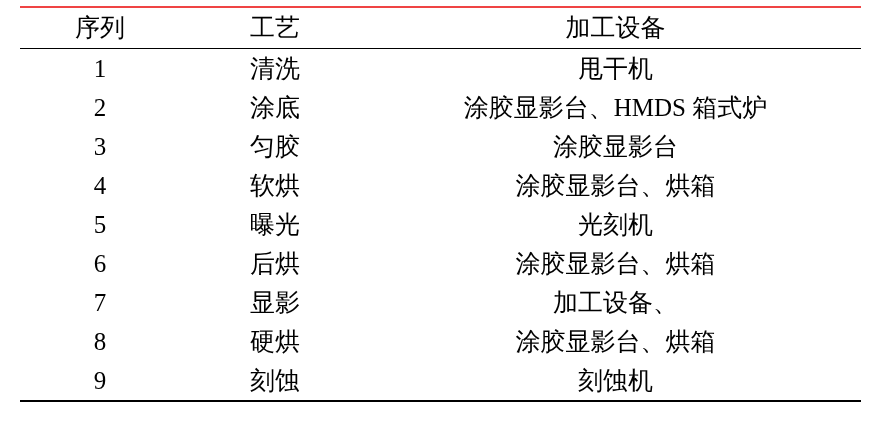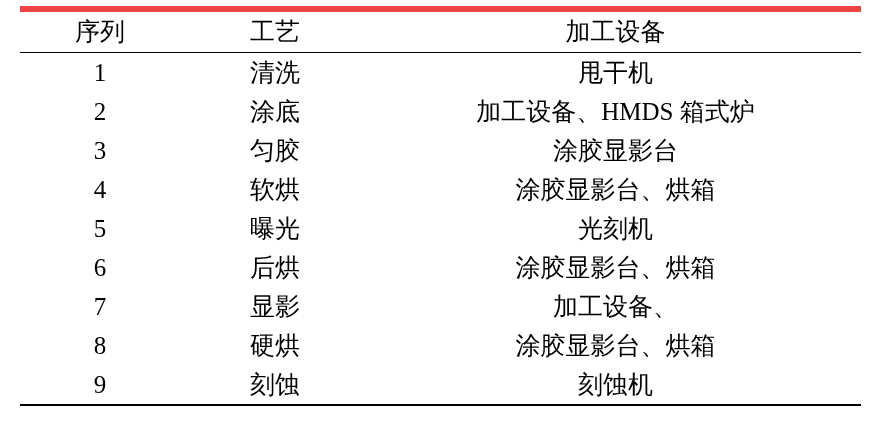--- a/index.html
+++ b/index.html
@@ -40,21 +40,21 @@
     height: 40px;
     padding-bottom: 2px;
   }
   tbody td {
     font-size: 25px;
     line-height: 39px;
     height: 39px;
   }
   
   .rule-top {
-    border-top: 6px solid #ef4444;
+    border-top: 2px solid #ef4444;
   }
   .rule-mid {
     border-top: 1.5px solid #000;
   }
   .rule-bottom {
     border-top: 2px solid #000;
   }
   col.c-seq { width: 160px; }
   col.c-proc { width: 190px; }
   col.c-equip { width: 491px; }
@@ -78,21 +78,21 @@
     </thead>
     <tbody>
       <tr>
         <td class="rule-mid">1</td>
         <td class="rule-mid">清洗</td>
         <td class="rule-mid">甩干机</td>
       </tr>
       <tr>
         <td>2</td>
         <td>涂底</td>
-        <td>加工设备、HMDS 箱式炉</td>
+        <td>涂胶显影台、HMDS 箱式炉</td>
       </tr>
       <tr>
         <td>3</td>
         <td>匀胶</td>
         <td>涂胶显影台</td>
       </tr>
       <tr>
         <td>4</td>
         <td>软烘</td>
         <td>涂胶显影台、烘箱</td>

